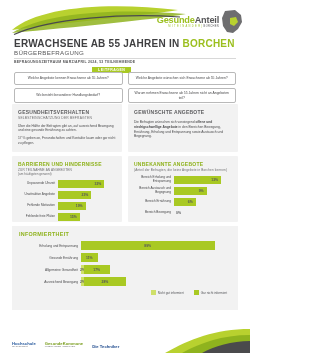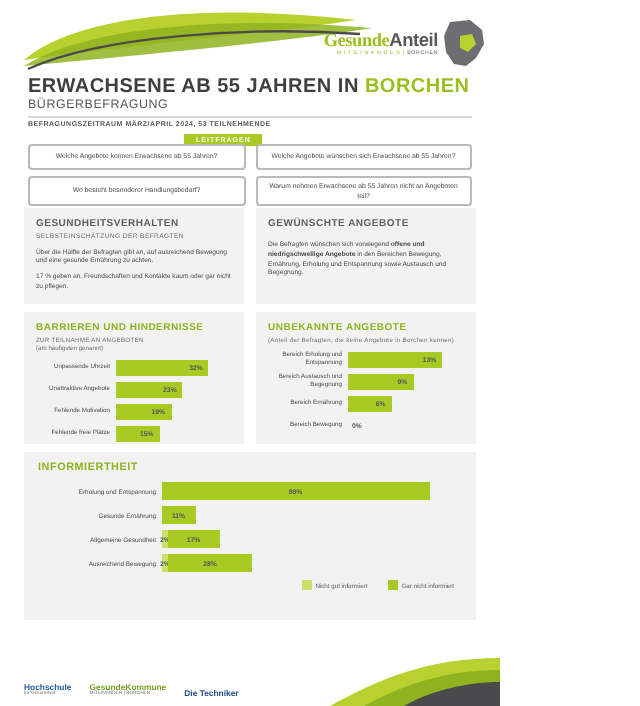--- a/index.html
+++ b/index.html
@@ -12,21 +12,21 @@
   .page { position: relative; width: 250px; height: 353px; background: #fff; }
 
   
   .swoosh-wrap { position: absolute; left: 0; top: 0; width: 250px; height: 40px; overflow: hidden; }
   .swoosh-wrap svg { display: block; }
 
   
   .logo { position: absolute; right: 7px; top: 10px; display: flex; align-items: center; gap: 2px; }
   .logo-txt { text-align: right; line-height: 1; }
   .logo-main { font-size: 9.2px; font-weight: bold; letter-spacing: -0.2px; }
-  .logo-main .g1 { color: #9bbf1f; font-family: Liberation Serif, serif; }
+  .logo-main .g1 { color: #9bbf1f; }
   .logo-main .g2 { color: #58585a; }
   .logo-sub { font-size: 2.6px; color: #9bbf1f; letter-spacing: 0.35px; margin-top: 1px; white-space: nowrap; }
   .logo-sub .dark { color: #58585a; }
   .logo-map { width: 22px; height: 24px; }
 
   
   .title { position: absolute; left: 14px; top: 38px; font-size: 10px; font-weight: bold;
            color: #3f3f41; letter-spacing: 0.25px; }
   .title .hl { color: #9bbf1f; }
   .subtitle { position: absolute; left: 14px; top: 49px; font-size: 6.2px; color: #58585a; letter-spacing: 0.3px; }

